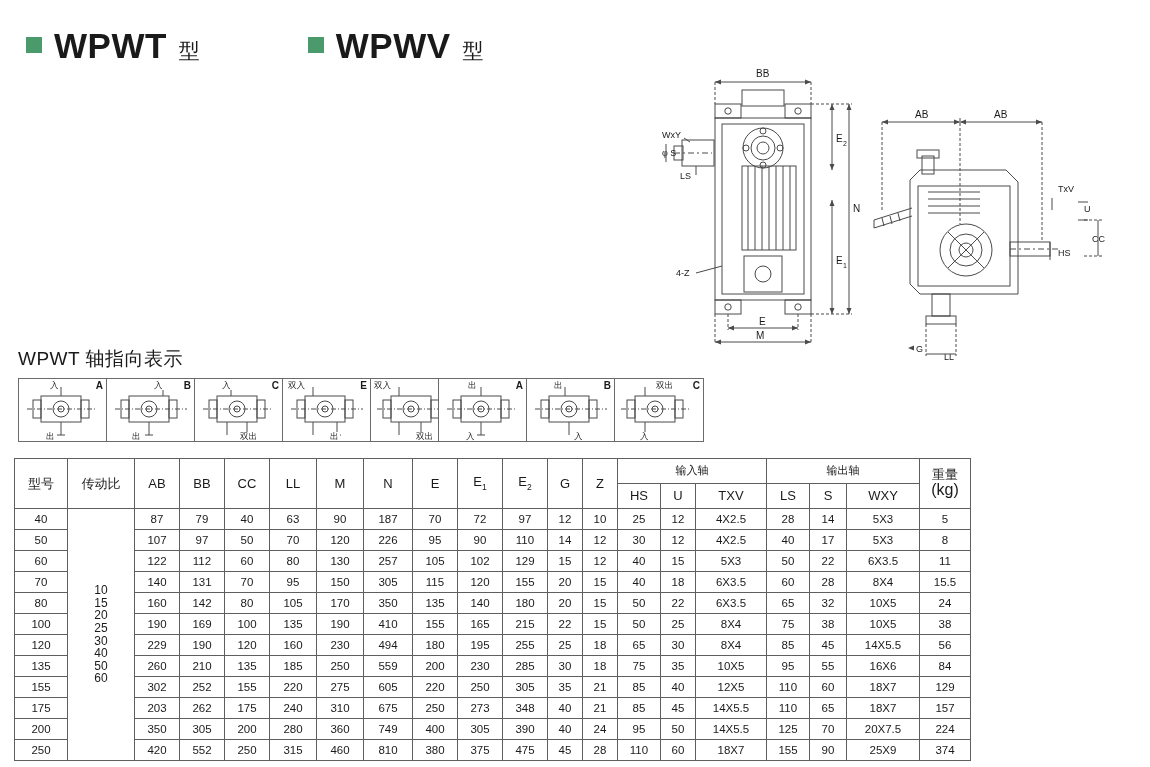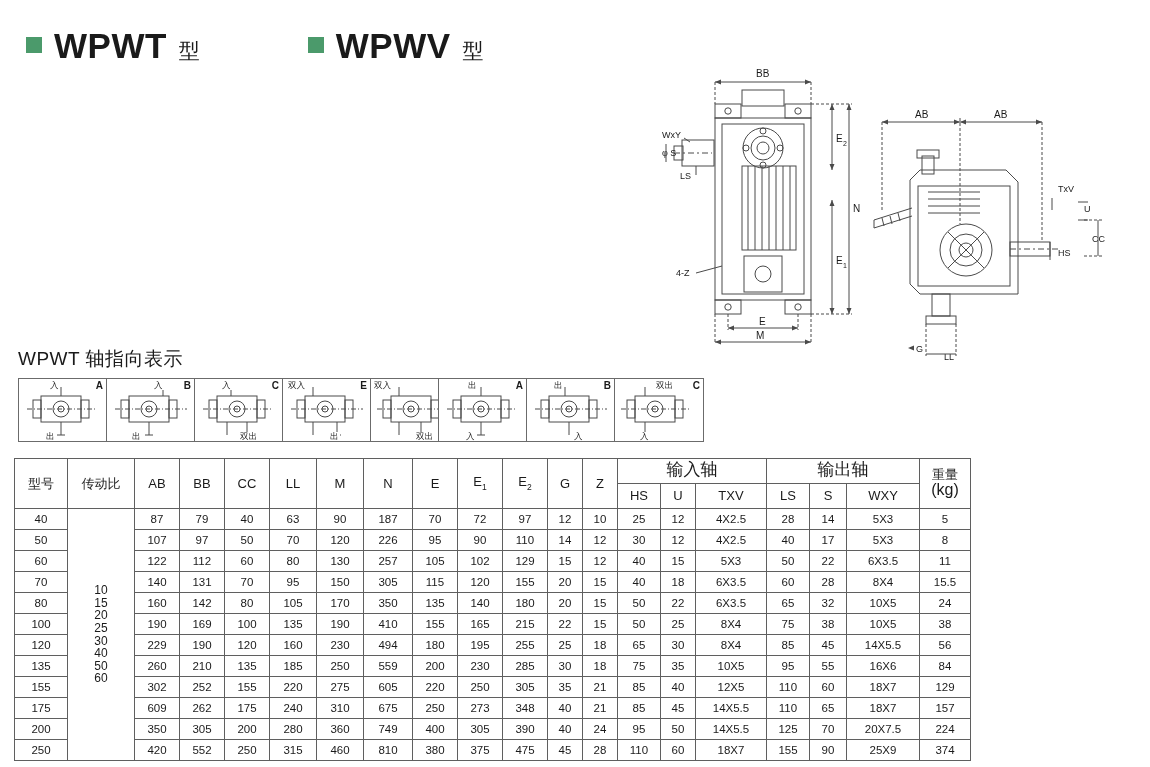--- a/index.html
+++ b/index.html
@@ -118,21 +118,21 @@
   }
   table.spec th, table.spec td {
     border: 1px solid #5f5f5f;
     text-align: center;
     vertical-align: middle;
     padding: 0;
     font-weight: normal;
     line-height: 1.05;
   }
   table.spec th { font-size: 13px; }
-  table.spec thead th.group { font-size: 17px; height: 24px; font-family: Liberation Mono, monospace; }
+  table.spec thead th.group { font-size: 11px; height: 24px; }
   table.spec tbody td { height: 20px; }
   table.spec .hdr-tall { height: 48px; }
   .sub { font-size: 8.5px; vertical-align: sub; }
   .unit { font-size: 16px; display: block; }
   .ratio-cell {
     font-size: 12px;
     line-height: 1.68;
     text-align: center;
   }
 </style>
@@ -695,21 +695,21 @@
         <td>85</td>
         <td>40</td>
         <td>12X5</td>
         <td>110</td>
         <td>60</td>
         <td>18X7</td>
         <td>129</td>
       </tr>
       <tr>
         <td>175</td>
-        <td>609</td>
+        <td>203</td>
         <td>262</td>
         <td>175</td>
         <td>240</td>
         <td>310</td>
         <td>675</td>
         <td>250</td>
         <td>273</td>
         <td>348</td>
         <td>40</td>
         <td>21</td>

